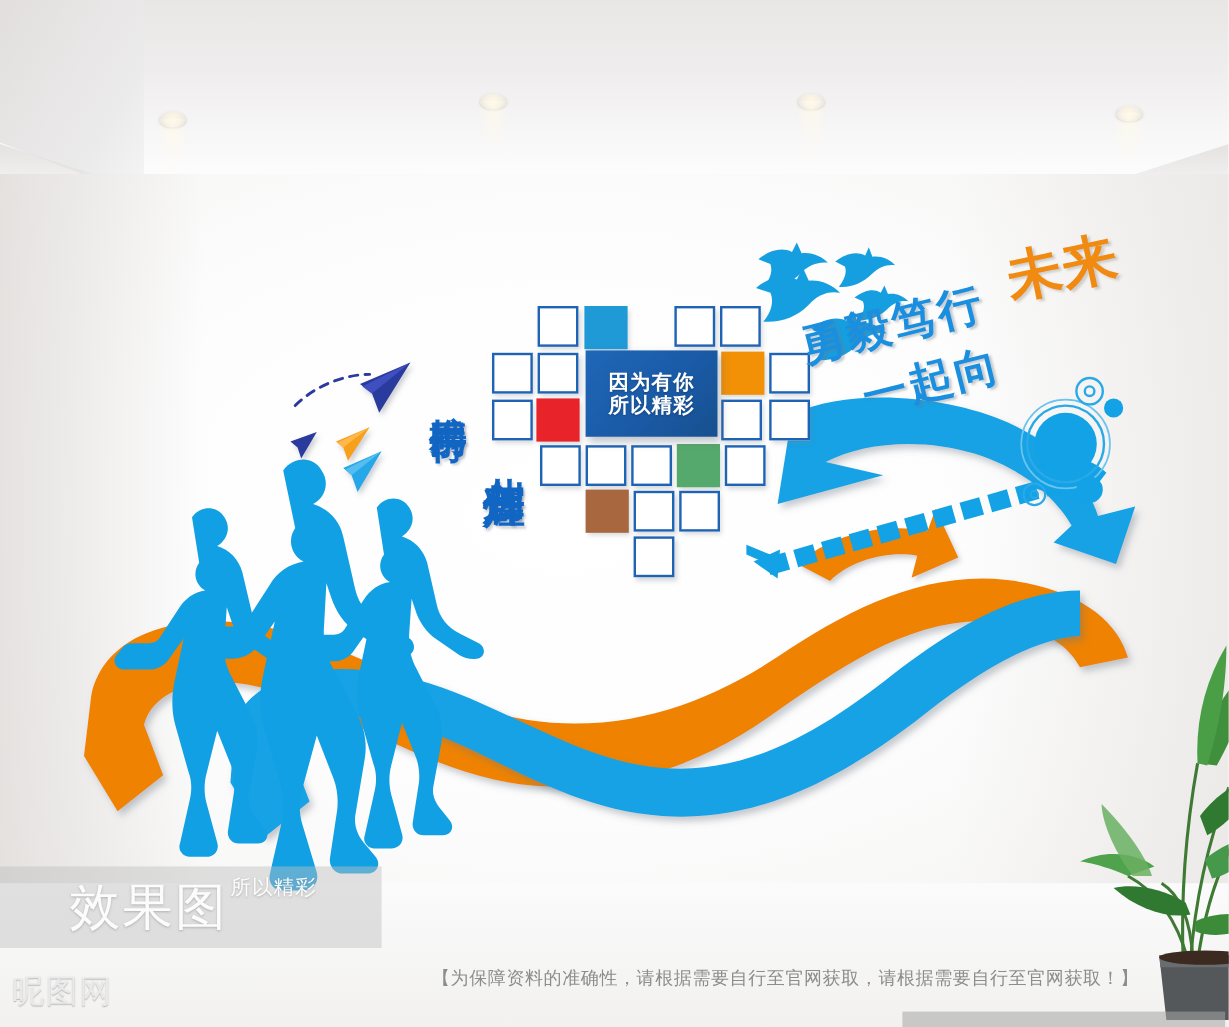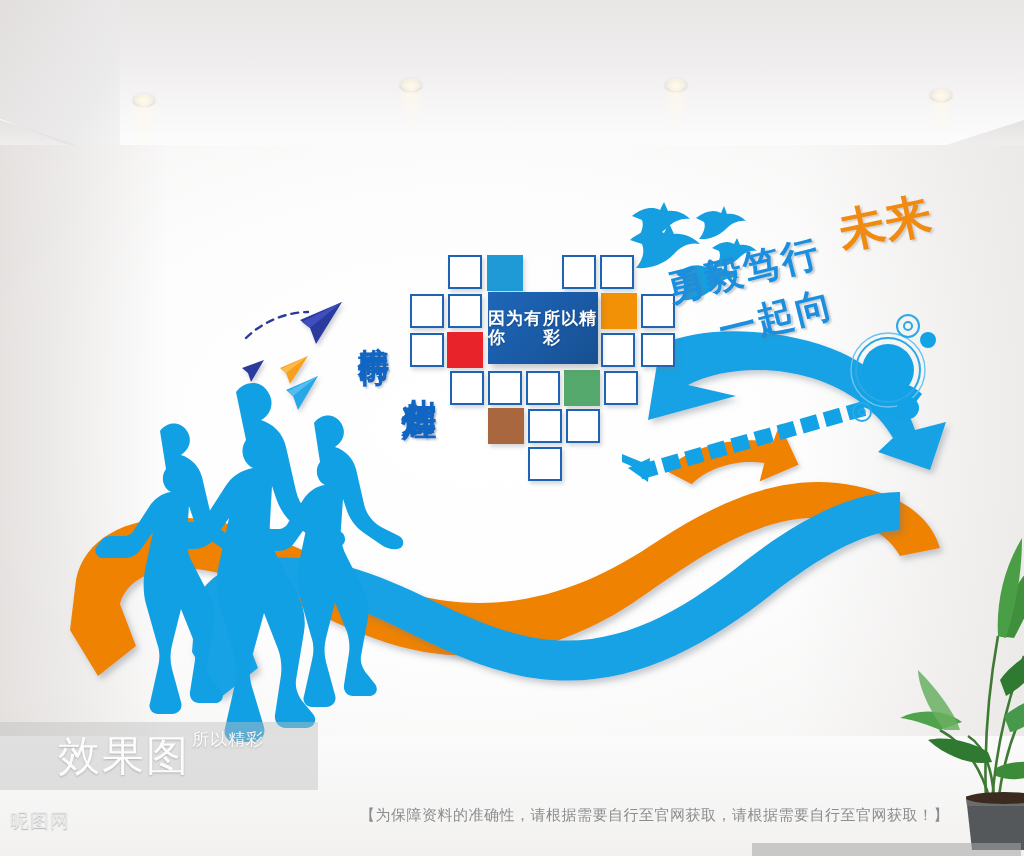--- a/index.html
+++ b/index.html
@@ -57,21 +57,21 @@
   
   .grid{position:absolute;left:0;top:0;}
   .cell{position:absolute;box-sizing:border-box;
     box-shadow:2px 3px 4px rgba(120,125,135,.30);}
   .cell.open{background:#ffffff;border:2.2px solid #1f63b5;}
   .cell.fill{border:none;}
 
   .panel{
     position:absolute;background:linear-gradient(135deg,#1f67b8 0%,#1a5aa6 55%,#17508f 100%);
     box-shadow:3px 4px 7px rgba(90,100,115,.38);
-    display:flex;align-items:center;justify-content:center;
+    display:flex;flex-direction:column;align-items:center;justify-content:center;
     color:#fff;font-weight:700;line-height:1.12;letter-spacing:1px;
     text-shadow:0 1px 2px rgba(0,0,0,.25);
   }
   .panel span{display:block;font-size:17px;}
 
   
   .vtext{position:absolute;writing-mode:vertical-rl;text-orientation:upright;
     font-weight:900;color:#1166c4;letter-spacing:3px;
     text-shadow:1.5px 2px 2px rgba(120,130,145,.35);}
   .vt1{left:352px;top:322px;font-size:31px;}
@@ -91,21 +91,21 @@
 
   
   .wm-band{position:absolute;left:0;top:722px;width:318px;height:68px;
     background:rgba(190,190,190,.45);}
   .wm-eff{position:absolute;left:58px;top:728px;display:flex;align-items:flex-start;
     color:rgba(255,255,255,.95);text-shadow:0 1px 2px rgba(120,120,120,.45);}
   .wm-eff .big{font-size:42px;font-weight:400;letter-spacing:2px;}
   .wm-eff .small{font-size:17px;margin-left:2px;margin-bottom:5px;letter-spacing:1px;}
   .wm-logo{position:absolute;left:10px;top:808px;display:flex;align-items:center;
     color:rgba(235,235,235,.95);text-shadow:0 1px 1px rgba(140,140,140,.6);}
-  .wm-logo .cn{font-size:19px;letter-spacing:1px;}
+  .wm-logo .cn{font-size:27px;letter-spacing:1px;}
   .wm-logo .url{font-size:25px;margin-left:9px;letter-spacing:.5px;}
   .disclaimer{position:absolute;left:360px;top:806px;font-size:15px;
     color:#8d8d8d;letter-spacing:.5px;white-space:nowrap;}
   .idbox{position:absolute;left:752px;top:843px;padding:18px 6px;
     background:rgba(165,165,165,.55);color:#f2f2f2;font-size:13.5px;
     letter-spacing:.3px;white-space:nowrap;}
 </style>
 </head>
 <body>
 

